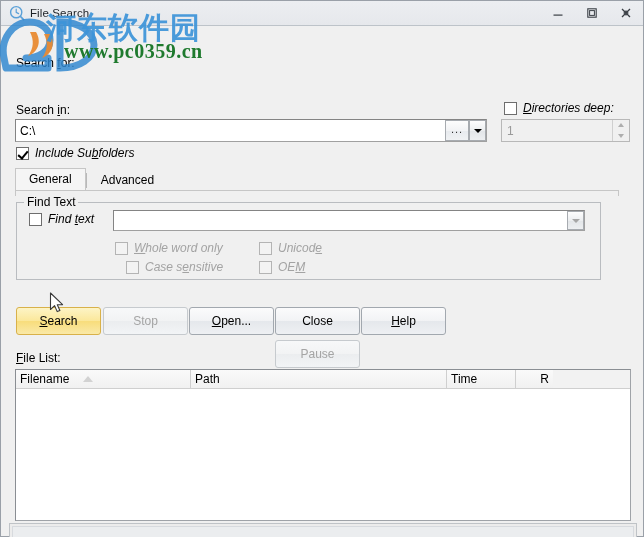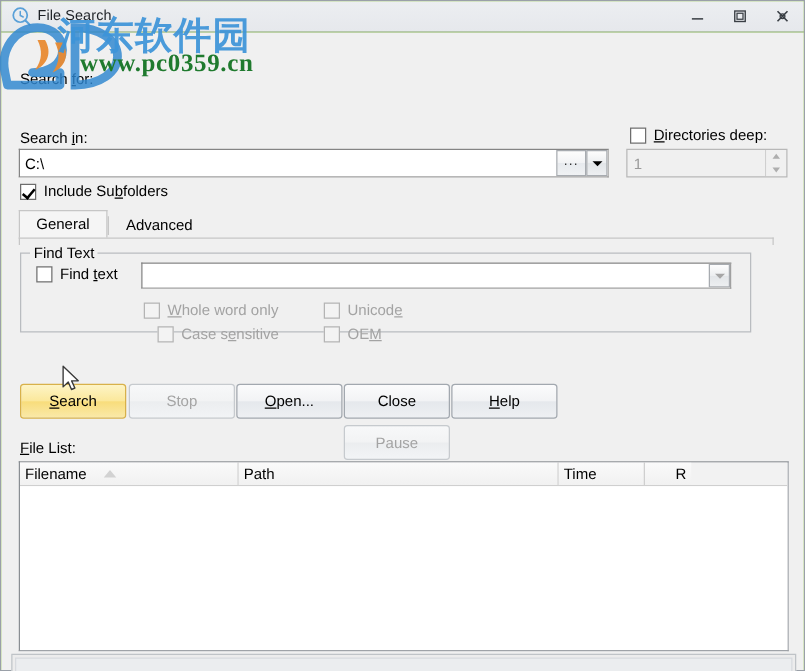--- a/index.html
+++ b/index.html
@@ -129,21 +129,21 @@
     box-sizing: border-box;
     display: flex; align-items: center; justify-content: center;
     flex: none;
     font-size: 11px;
     color: #333;
     letter-spacing: 1px;
     padding-bottom: 4px;
   }
 
   
-  .cbrow { display: flex; align-items: flex-end; gap: 6px; }
+  .cbrow { display: flex; align-items: flex-end; gap: 6px; font-style: italic; }
   .cbox {
     width: 13px; height: 13px;
     background: #fff;
     border: 1px solid #6d6d6d;
     box-sizing: border-box;
     position: relative;
     flex: none;
   }
   .cbox.disabled { border-color: #b4b4b4; background: #f3f3f3; }
   .cbox.checked::after {
@@ -411,21 +411,21 @@
       <span class="cblabel"><span>Include Su</span><u>b</u><span>folders</span></span>
     </div>
 
     <div class="abs" id="tabstrip" style="left:14px; top:143px; width:604px;">
       <div class="tab active">General</div>
       <div class="tab-sep"></div>
       <div class="tab">Advanced</div>
     </div>
     <div class="abs" id="tabpanel" style="left:14px; top:164px; width:604px; height:6px; background:#f0f0f0; border-bottom:none; border-top:1px solid #c6c6c6;"></div>
 
-    <div class="groupbox" style="left:15px; top:176px; width:585px; height:64px;">
+    <div class="groupbox" style="left:15px; top:176px; width:585px; height:78px;">
       <span class="gb-title">Find Text</span>
 
       <div class="cbrow abs" style="left:12px; top:10px;">
         <span class="cbox"></span>
         <span class="cblabel"><span>Find </span><u>t</u><span>ext</span></span>
       </div>
 
       <div class="field abs" style="left:96px; top:7px; width:472px; height:21px; padding:0;">
         <div style="flex:1; padding:0 4px; overflow:hidden; white-space:nowrap;" placeholder=""></div>
         <div class="combo-arrow disabled">

